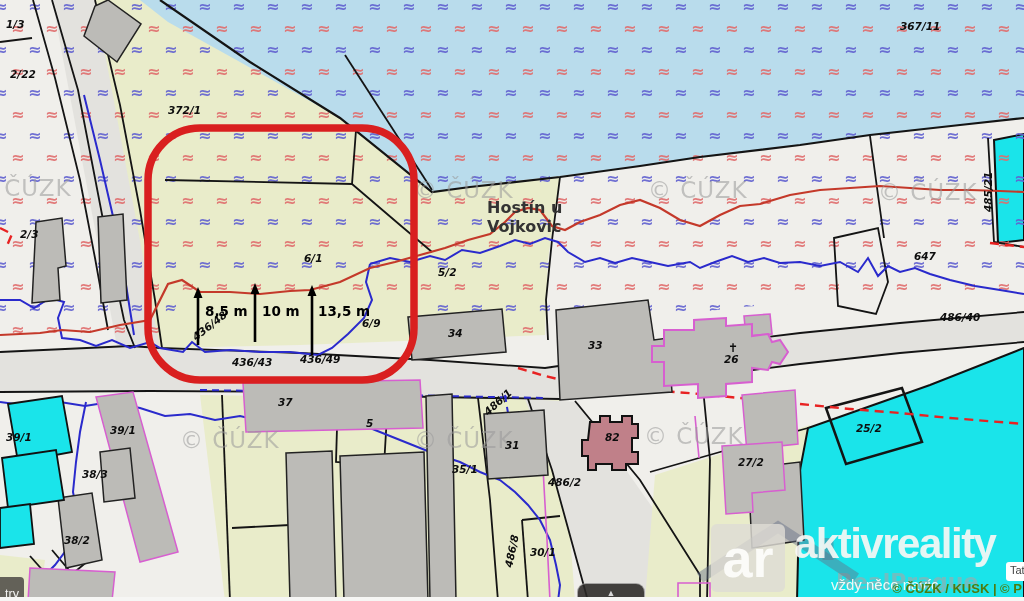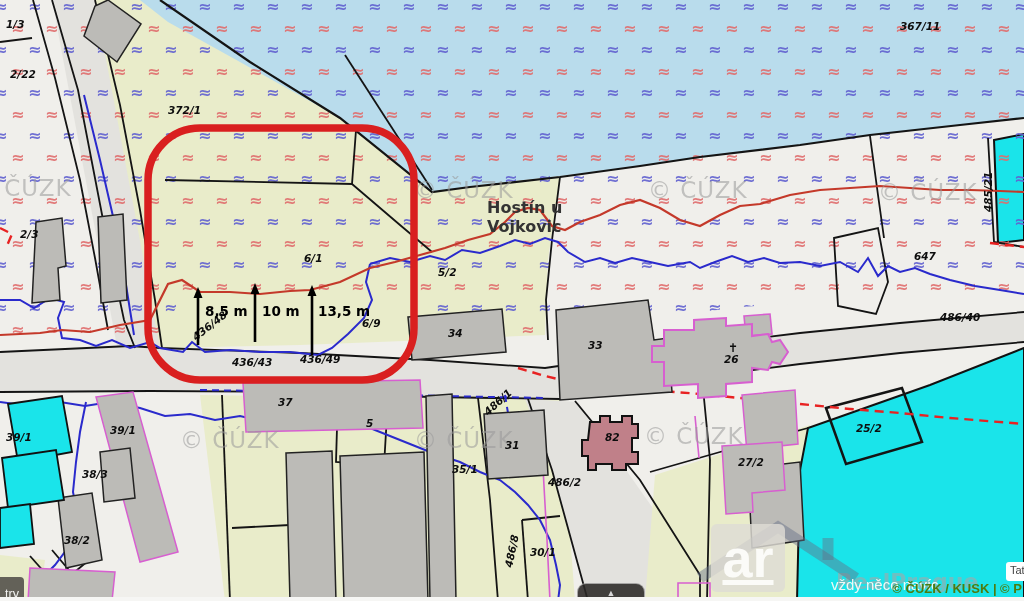--- a/index.html
+++ b/index.html
@@ -1,21 +1,21 @@
 <!DOCTYPE html>
 <html><head>
 <meta charset="utf-8">
 <style>
   html,body{margin:0;padding:0;background:#ddd;font-family:"Liberation Sans",sans-serif;}
   #stage{position:relative;width:1024px;height:601px;overflow:hidden;background:#f0efeb;}
   #map{position:absolute;left:0;top:0;}
   .ovl{position:absolute;box-sizing:border-box;}
   #arbox{left:711px;top:524px;width:74px;height:68px;background:rgba(222,220,212,.82);
          border-radius:6px;display:flex;align-items:center;justify-content:center;
-         font-weight:bold;font-size:54px;color:#fbfbf8;line-height:1;text-decoration:underline;}
+         font-weight:bold;font-size:54px;color:#fbfbf8;line-height:1;}
   #brandname{left:794px;top:520px;font-weight:bold;font-size:42px;letter-spacing:-1.5px;
          color:rgba(247,247,244,.92);white-space:nowrap;}
   #tagline{left:797px;top:576px;font-size:15px;color:rgba(250,250,247,.95);white-space:nowrap;padding-left:34px;}
   #attribution{right:0;top:581px;font-size:13px;font-weight:bold;color:#4d7c0f;
          white-space:nowrap;padding-right:2px;}
   #infobox{left:1006px;top:562px;width:30px;height:19px;background:#fff;border-radius:3px;
          font-size:11px;color:#444;padding:2px 0 0 4px;overflow:hidden;}
   #paneltoggle{left:577px;top:583px;width:68px;height:18px;background:rgba(42,40,37,.88);
          border:1px solid rgba(250,250,250,.55);border-bottom:none;border-radius:9px 9px 0 0;
          display:flex;align-items:center;justify-content:center;color:#d8d8d8;font-size:9px;cursor:pointer;}
@@ -712,20 +712,21 @@
 
   <g fill="none" stroke="rgba(100,110,135,0.45)" stroke-width="11">
     <polyline points="700,578 778,527 856,578"></polyline>
     <line x1="828" y1="538" x2="828" y2="560"></line>
   </g>
 </svg>
 
 <div class="ovl" id="arbox">
       <span>ar</span>
     </div>
+<div class="ovl" id="brandname">aktivreality</div>
 <div class="ovl" id="tagline">vždy něco navíc</div>
 <div class="ovl" id="attribution">© ČÚZK / KUSK | © P</div>
 <div class="ovl" id="infobox">Tat</div>
 <div class="ovl" id="paneltoggle">
   <span>▲</span>
 </div>
 <div class="ovl" id="scalechip">try</div>
 <div class="ovl" id="bottomstrip"></div>
 </div>
 

